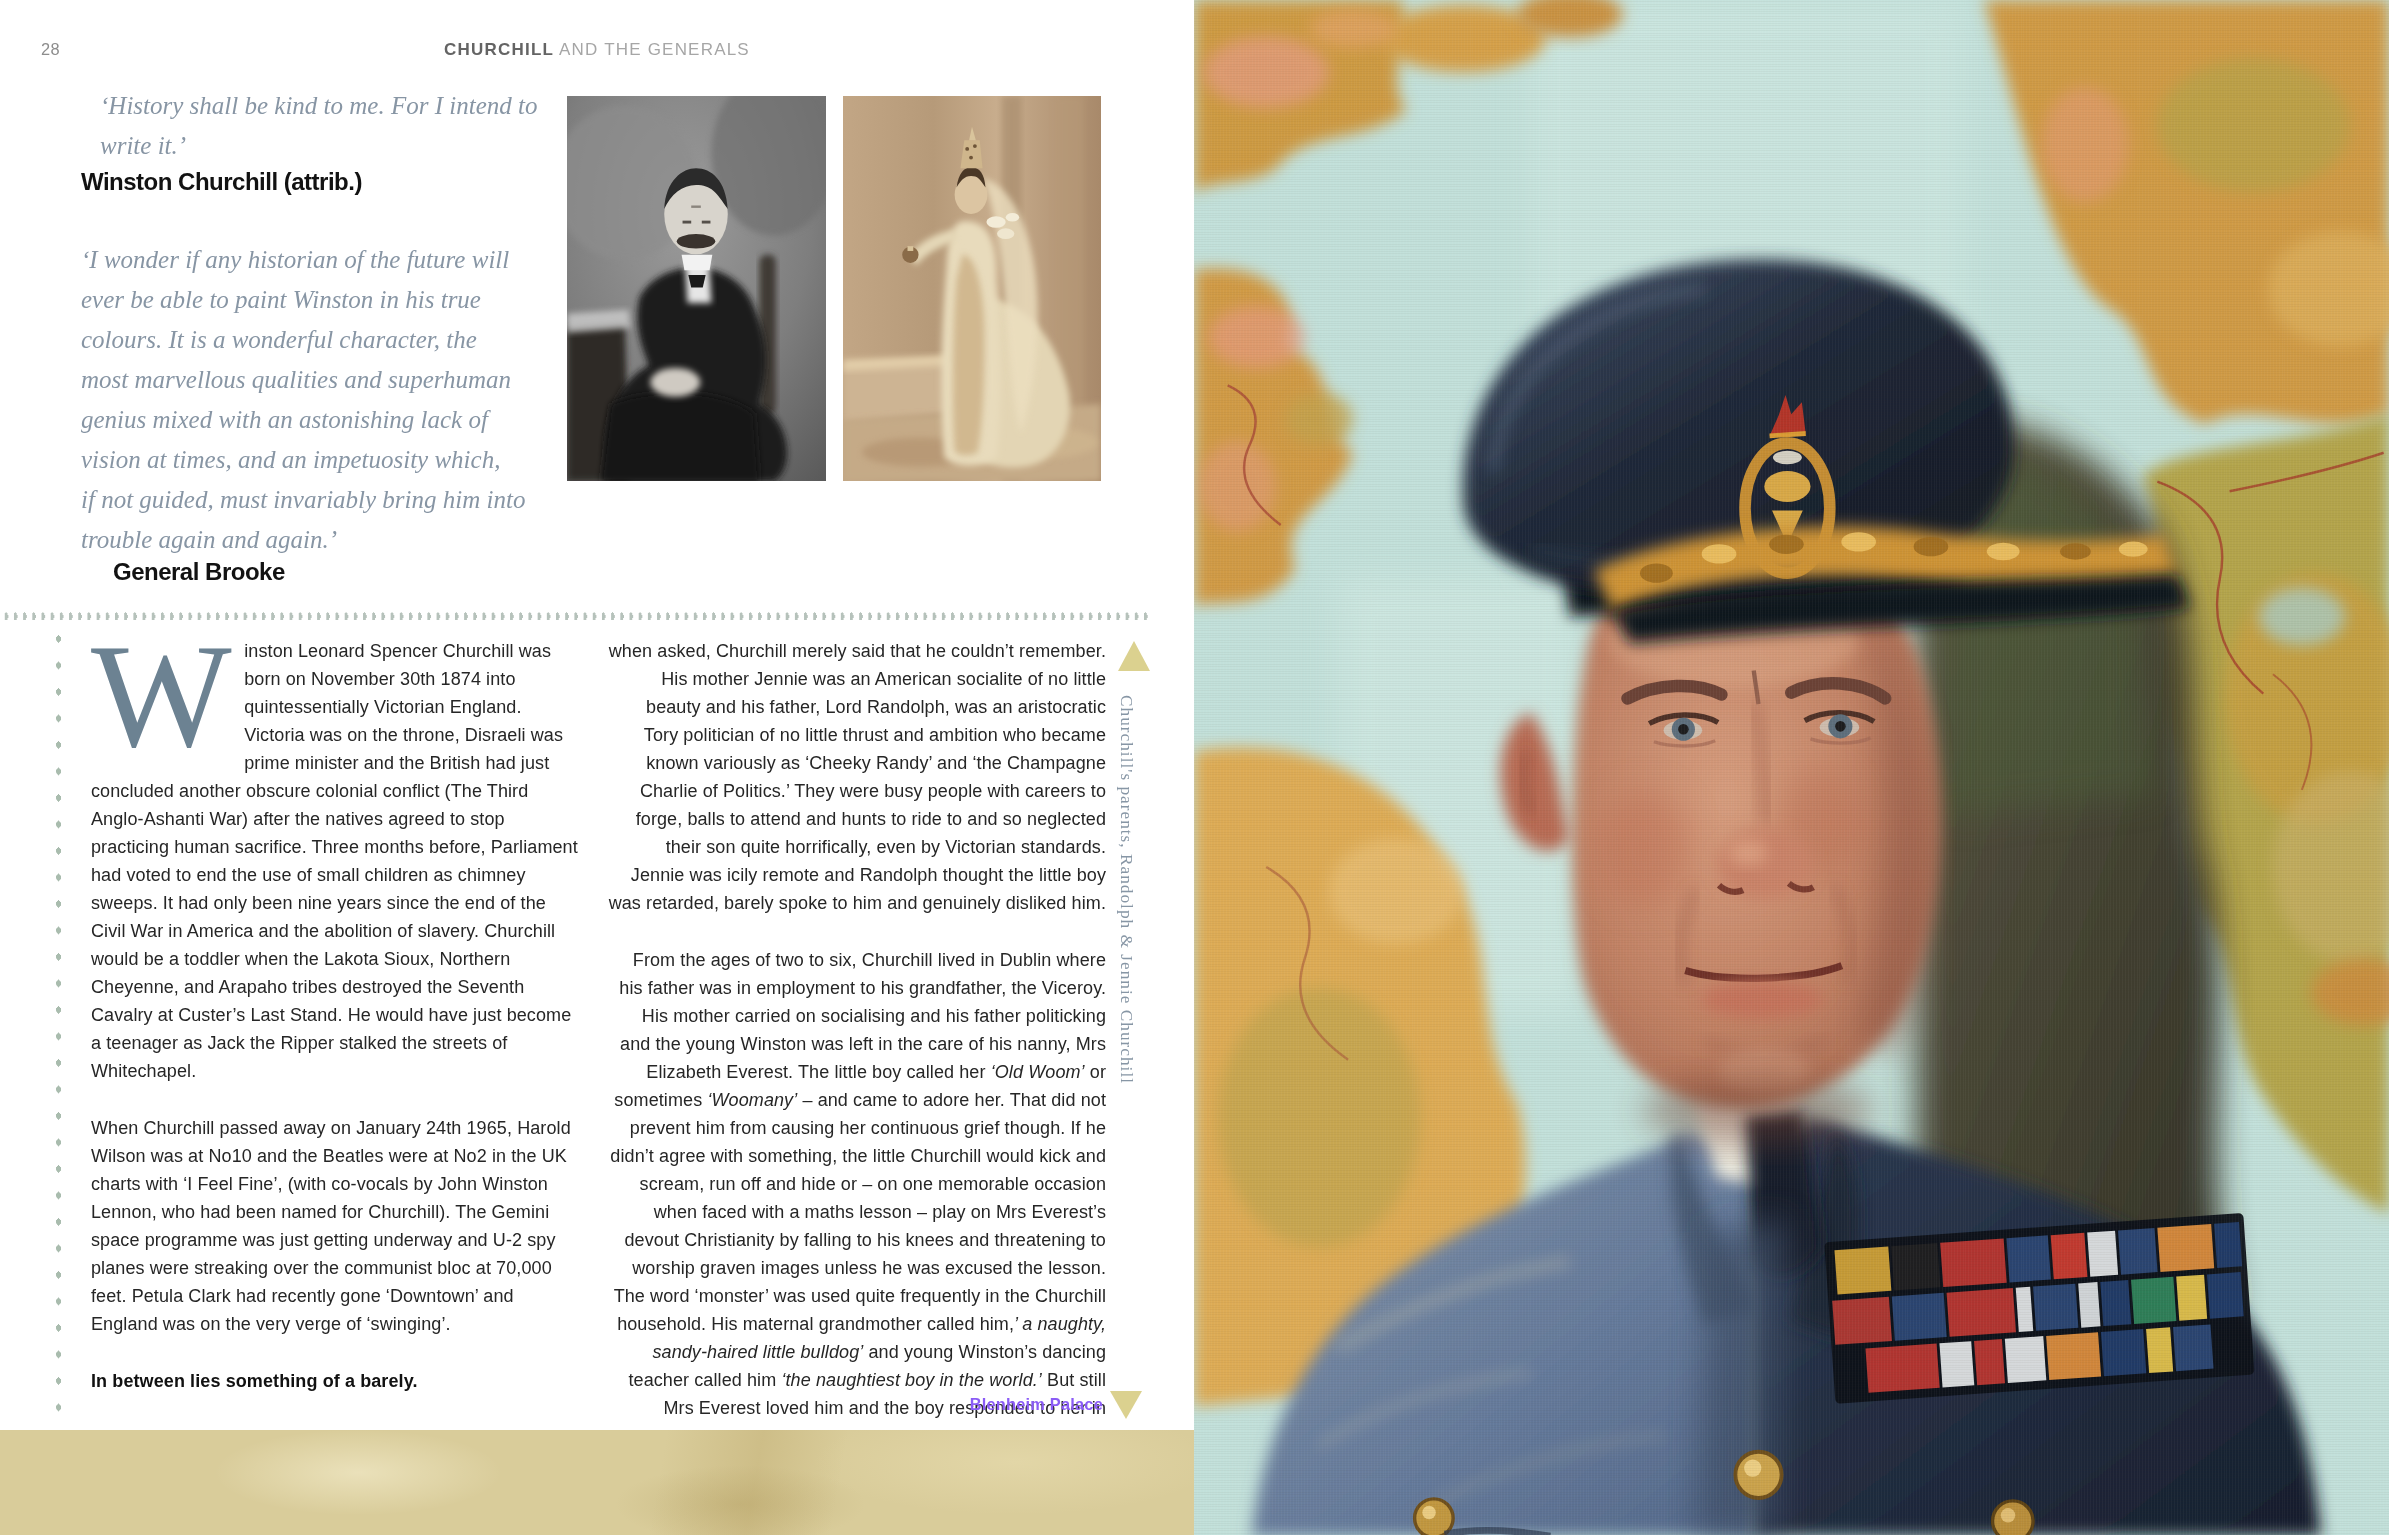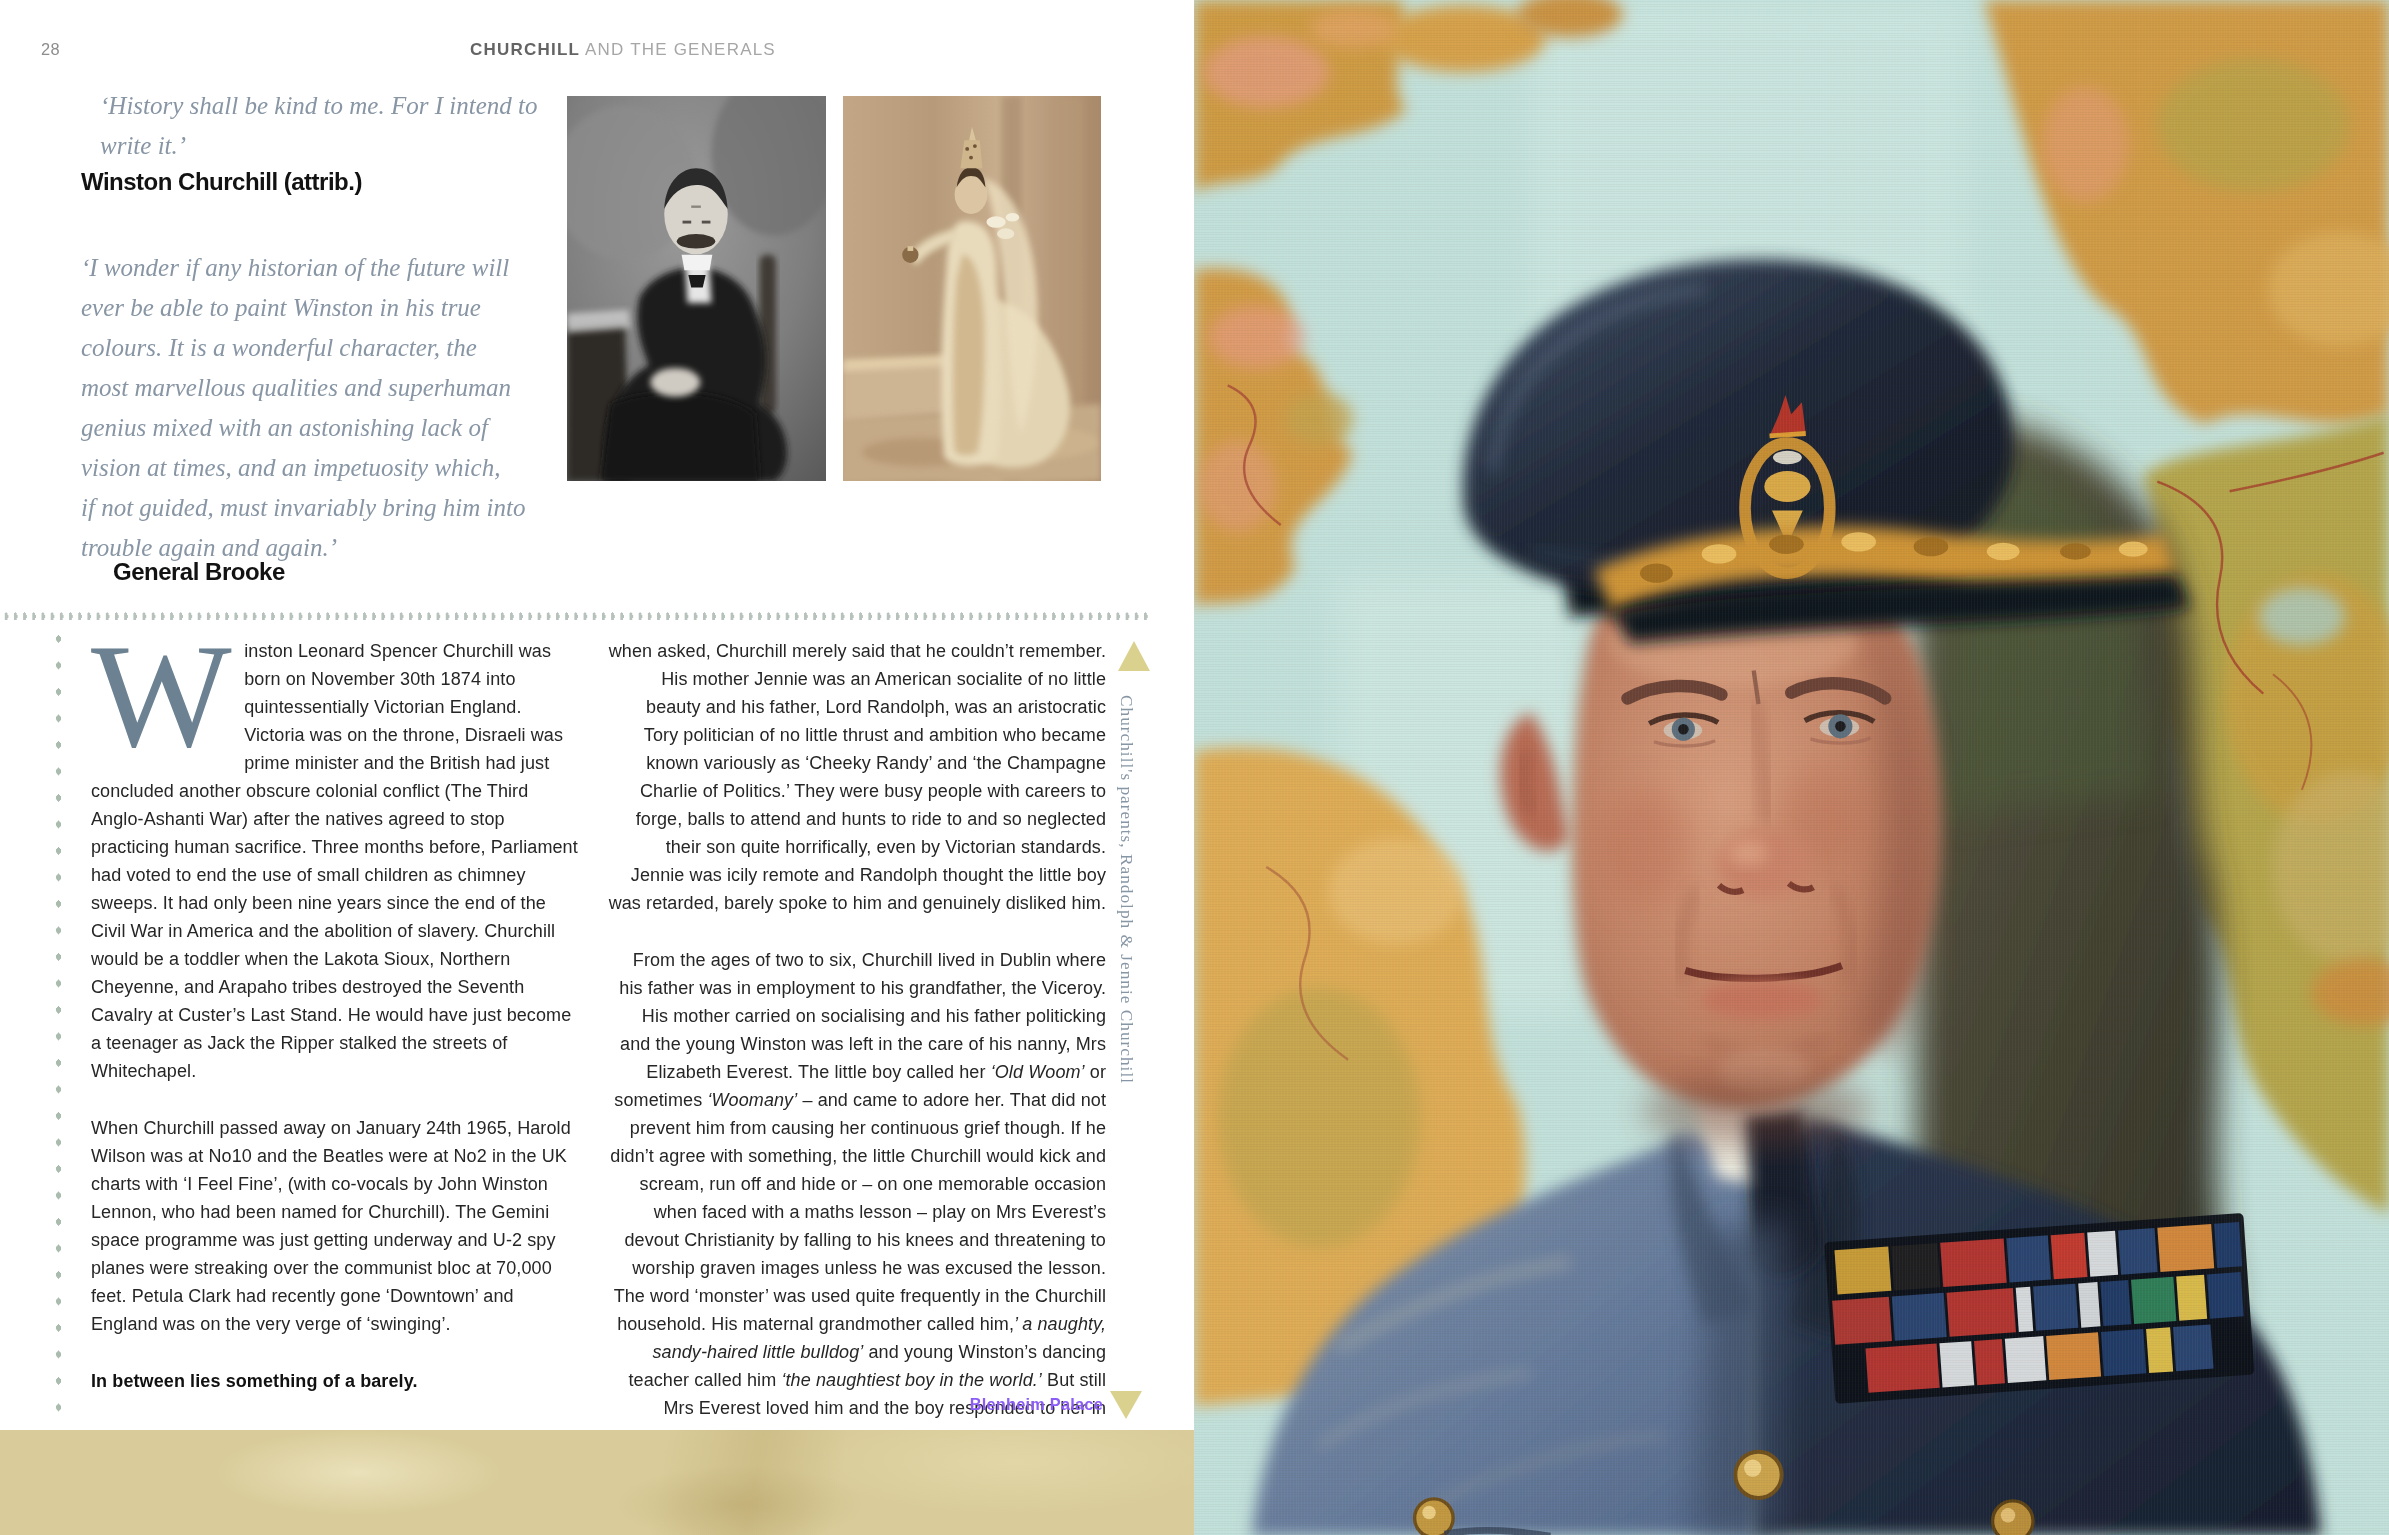--- a/index.html
+++ b/index.html
@@ -7,32 +7,32 @@
     width:2389px;height:1536px;position:relative;background:#ffffff;
     font-family:"Liberation Sans",sans-serif;overflow:hidden;
     -webkit-font-smoothing:antialiased;
   }
   .abs{position:absolute;}
 
   
   #page-left{left:0;top:0;width:1050px;height:1536px;background:#ffffff;}
 
   .page-num{left:41px;top:40px;font-size:16.4px;color:#8d8d8d;letter-spacing:0.5px;}
-  .running-head{left:0;top:40px;width:1194px;text-align:center;font-size:17px;letter-spacing:1.2px;padding-left:26px;}
+  .running-head{left:0;top:40px;width:1194px;text-align:center;font-size:17px;letter-spacing:1.2px;}
   .running-head .rh-bold{font-weight:bold;color:#646464;}
   .running-head .rh-light{color:#a6a6a6;}
 
   .quote{
     left:81px;width:520px;
     font-family:"Liberation Serif",serif;font-style:italic;
     font-size:25px;line-height:40px;color:#8795a4;
     white-space:pre-line;
   }
   #quote1{top:86px;margin-left:19px;}
-  #quote2{top:240px;margin-top:8px;}
+  #quote2{top:240px;}
   .attribution{
     left:81px;font-size:24px;font-weight:bold;color:#121212;letter-spacing:-0.5px;text-align:right;
   }
   #attrib1{top:168px;}
   #attrib2{top:558px;margin-left:32px;}
 
   .photo{top:96px;height:385px;}
   #photo-randolph{left:567px;width:259px;}
   #photo-jennie{left:843px;width:258px;}
   .photo svg{display:block;width:100%;height:100%;}

